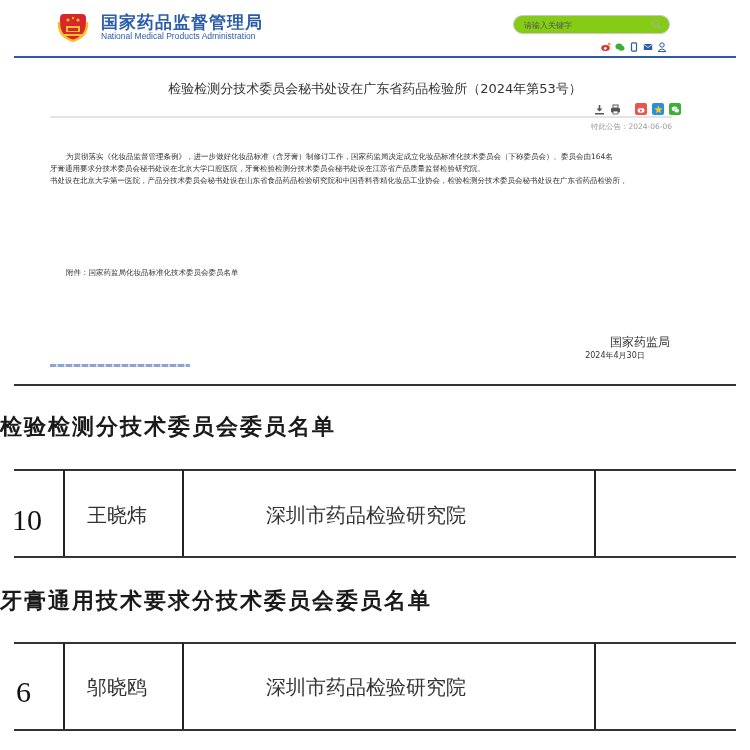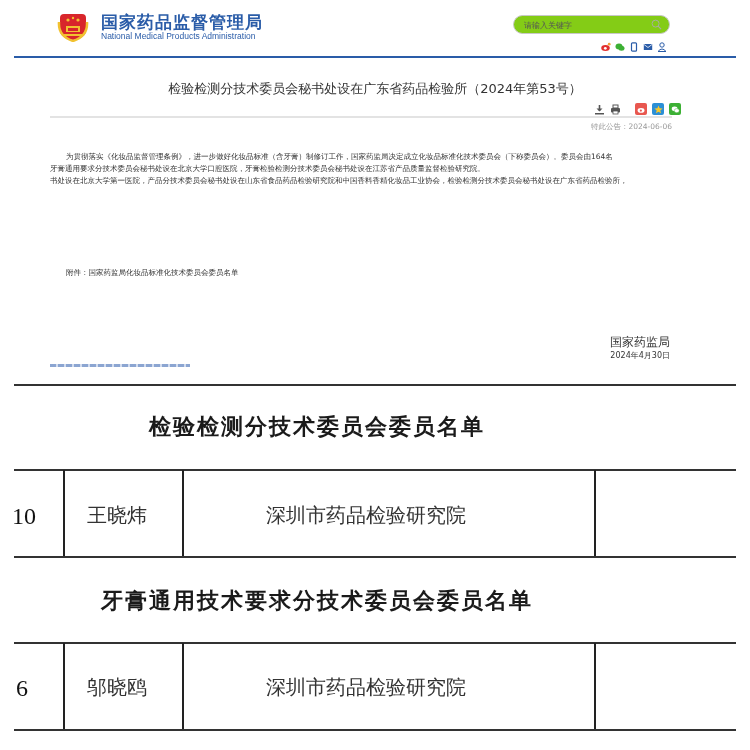--- a/index.html
+++ b/index.html
@@ -25,30 +25,30 @@
   .tools .ico { width: 11px; height: 11px; display: inline-block; }
   .tools .share { width: 12px; height: 12px; border-radius: 2px; display: inline-flex; align-items: center; justify-content: center; }
   .title-rule { position: absolute; left: 50px; top: 116px; width: 622px; height: 2px; background: #e3e3e3; }
   .pub-time { position: absolute; left: 590px; top: 122px; width: 82px; text-align: right; font-size: 7.5px; color: #999; white-space: nowrap; }
 
   .body-text { position: absolute; left: 50px; top: 151px; width: 640px; font-size: 7.5px; color: #333; line-height: 12.2px; }
   .body-text p { white-space: nowrap; }
   .body-text .indent { padding-left: 16px; }
   .attach { position: absolute; left: 66px; top: 268px; font-size: 7.5px; color: #333; white-space: nowrap; }
   .sign-org { position: absolute; left: 560px; top: 334px; width: 110px; text-align: right; font-size: 12px; color: #333; }
-  .sign-date { position: absolute; left: 560px; top: 350px; width: 110px; text-align: right; font-size: 8px; color: #333; }
+  .sign-date { position: absolute; left: 560px; top: 350px; width: 110px; text-align: center; font-size: 8px; color: #333; }
   .faded-link { position: absolute; left: 50px; top: 364px; width: 140px; height: 3px; background: repeating-linear-gradient(90deg, #6f8fc6 0 6px, #c6d3ea 6px 8px); opacity: .8; }
 
   
   .doc { position: absolute; left: 0; top: 372px; width: 750px; height: 378px; background: #fff; font-family: "DejaVu Serif", "Liberation Serif", serif; color: #222; }
   .hline { position: absolute; left: 14px; width: 722px; height: 2px; background: #333; }
   .vline { position: absolute; width: 1.5px; background: #222; }
-  .section-title { position: absolute; left: 0; width: 634px; text-align: center; font-size: 22px; font-weight: bold; letter-spacing: 2px; color: #1a1a1a; }
+  .section-title { position: absolute; left: 0; width: 634px; font-size: 22px; font-weight: bold; letter-spacing: 2px; color: #1a1a1a; }
   .cell { position: absolute; font-size: 20px; color: #333; white-space: nowrap; }
-  .cell.num { font-family: "Liberation Serif", serif; font-size: 24px; color: #111; text-align: center; }
+  .cell.num { font-family: "Liberation Serif", serif; font-size: 30px; color: #111; text-align: center; }
 </style>
 </head>
 <body>
 
 <div class="site">
   <div class="header">
     <svg class="emblem" viewBox="0 0 34 30">
       <path d="M4 6 Q4 2 8 2 L26 2 Q30 2 30 6 L30 18 Q30 26 17 28 Q4 26 4 18 Z" fill="#d8262b"></path>
       <path d="M3 10 Q2 24 17 29 Q32 24 31 10" fill="none" stroke="#f2c230" stroke-width="2.5"></path>
       <circle cx="12" cy="8" r="1.6" fill="#f2c230"></circle>

